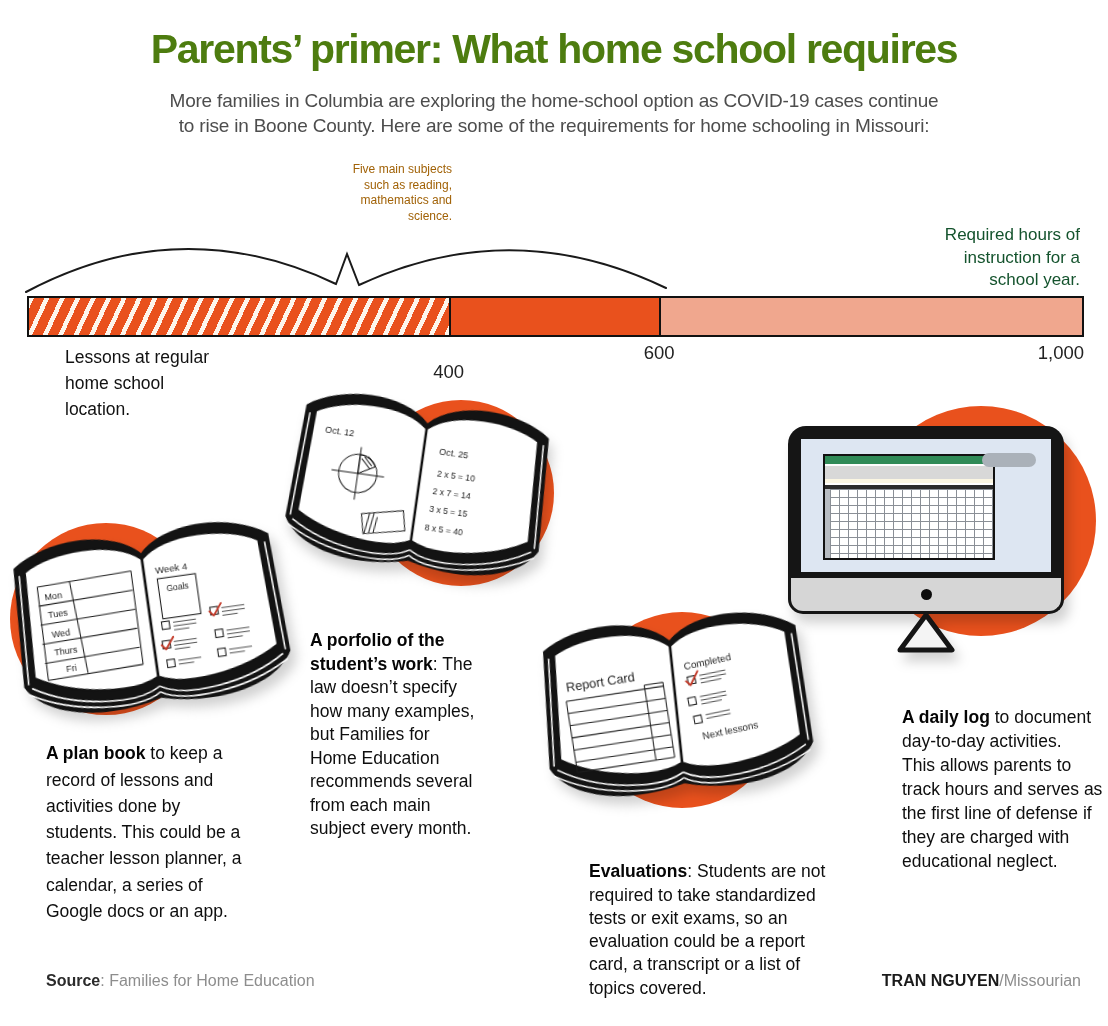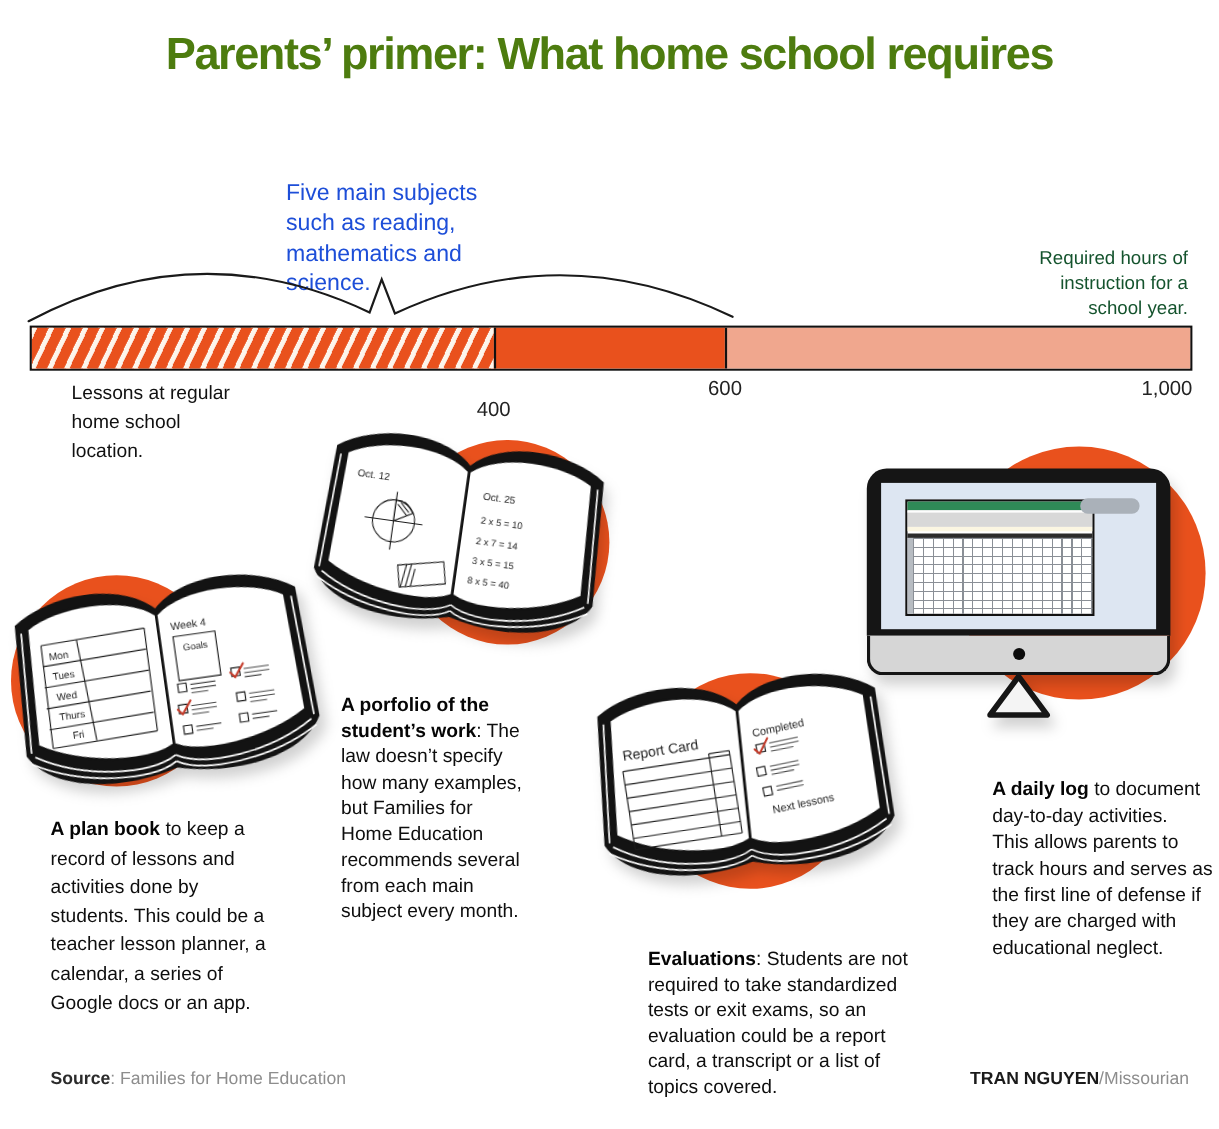--- a/index.html
+++ b/index.html
@@ -4,22 +4,22 @@
 <style>
   html,body{margin:0;padding:0;background:#fff;}
   .canvas{position:relative;width:1108px;height:1026px;background:#ffffff;overflow:hidden;
           font-family:"Liberation Sans",sans-serif;color:#151515;}
 
   .title{position:absolute;top:26px;left:0;right:0;text-align:center;
          font-size:41px;font-weight:800;letter-spacing:-1.3px;color:#4d7c0f;}
   .subtitle{position:absolute;top:88px;left:0;right:0;text-align:center;
             font-size:19px;line-height:1.34;color:#4d4d4d;white-space:pre-line;letter-spacing:-0.2px;}
 
-  .brace-label{position:absolute;left:260px;top:162px;width:192px;text-align:left;
-               font-size:21px;line-height:1.3;white-space:pre-line;color:#1d4ed8;}
+  .brace-label{position:absolute;left:260px;top:162px;width:192px;text-align:right;
+               font-size:12px;line-height:1.3;white-space:pre-line;color:#a16207;}
   .right-label{position:absolute;right:28px;top:224px;width:230px;text-align:right;
                font-size:17px;line-height:1.33;white-space:pre-line;color:#14532d;}
   .left-label{position:absolute;left:65px;top:345px;width:190px;
               font-size:17.5px;line-height:1.48;white-space:pre-line;color:#111;}
 
   .brace-svg{position:absolute;left:20px;top:228px;width:655px;height:68px;}
 
   .bar{position:absolute;left:27px;top:296px;width:1057px;height:41px;
        border:2.5px solid #111;box-sizing:border-box;display:flex;}
   .seg-hatched{width:39.9%;
@@ -84,20 +84,22 @@
   .footer-src b{color:#2b2b2b;font-weight:bold;}
   .footer-credit{position:absolute;right:27px;top:972px;font-size:16px;color:#8d8d8d;}
   .footer-credit b{color:#1a1a1a;font-weight:bold;margin-top:40px;}
 </style>
 </head>
 <body>
 
 <div class="canvas">
 
   <div class="title">Parents’ primer: What home school requires</div>
+  <div class="subtitle">More families in Columbia are exploring the home-school option as COVID-19 cases continue
+to rise in Boone County. Here are some of the requirements for home schooling in Missouri:</div>
 
   <div class="brace-label">Five main subjects
 such as reading,
 mathematics and
 science.</div>
   <div class="right-label">Required hours of
 instruction for a
 school year.</div>
 
   <svg class="brace-svg" viewBox="0 0 655 68">

